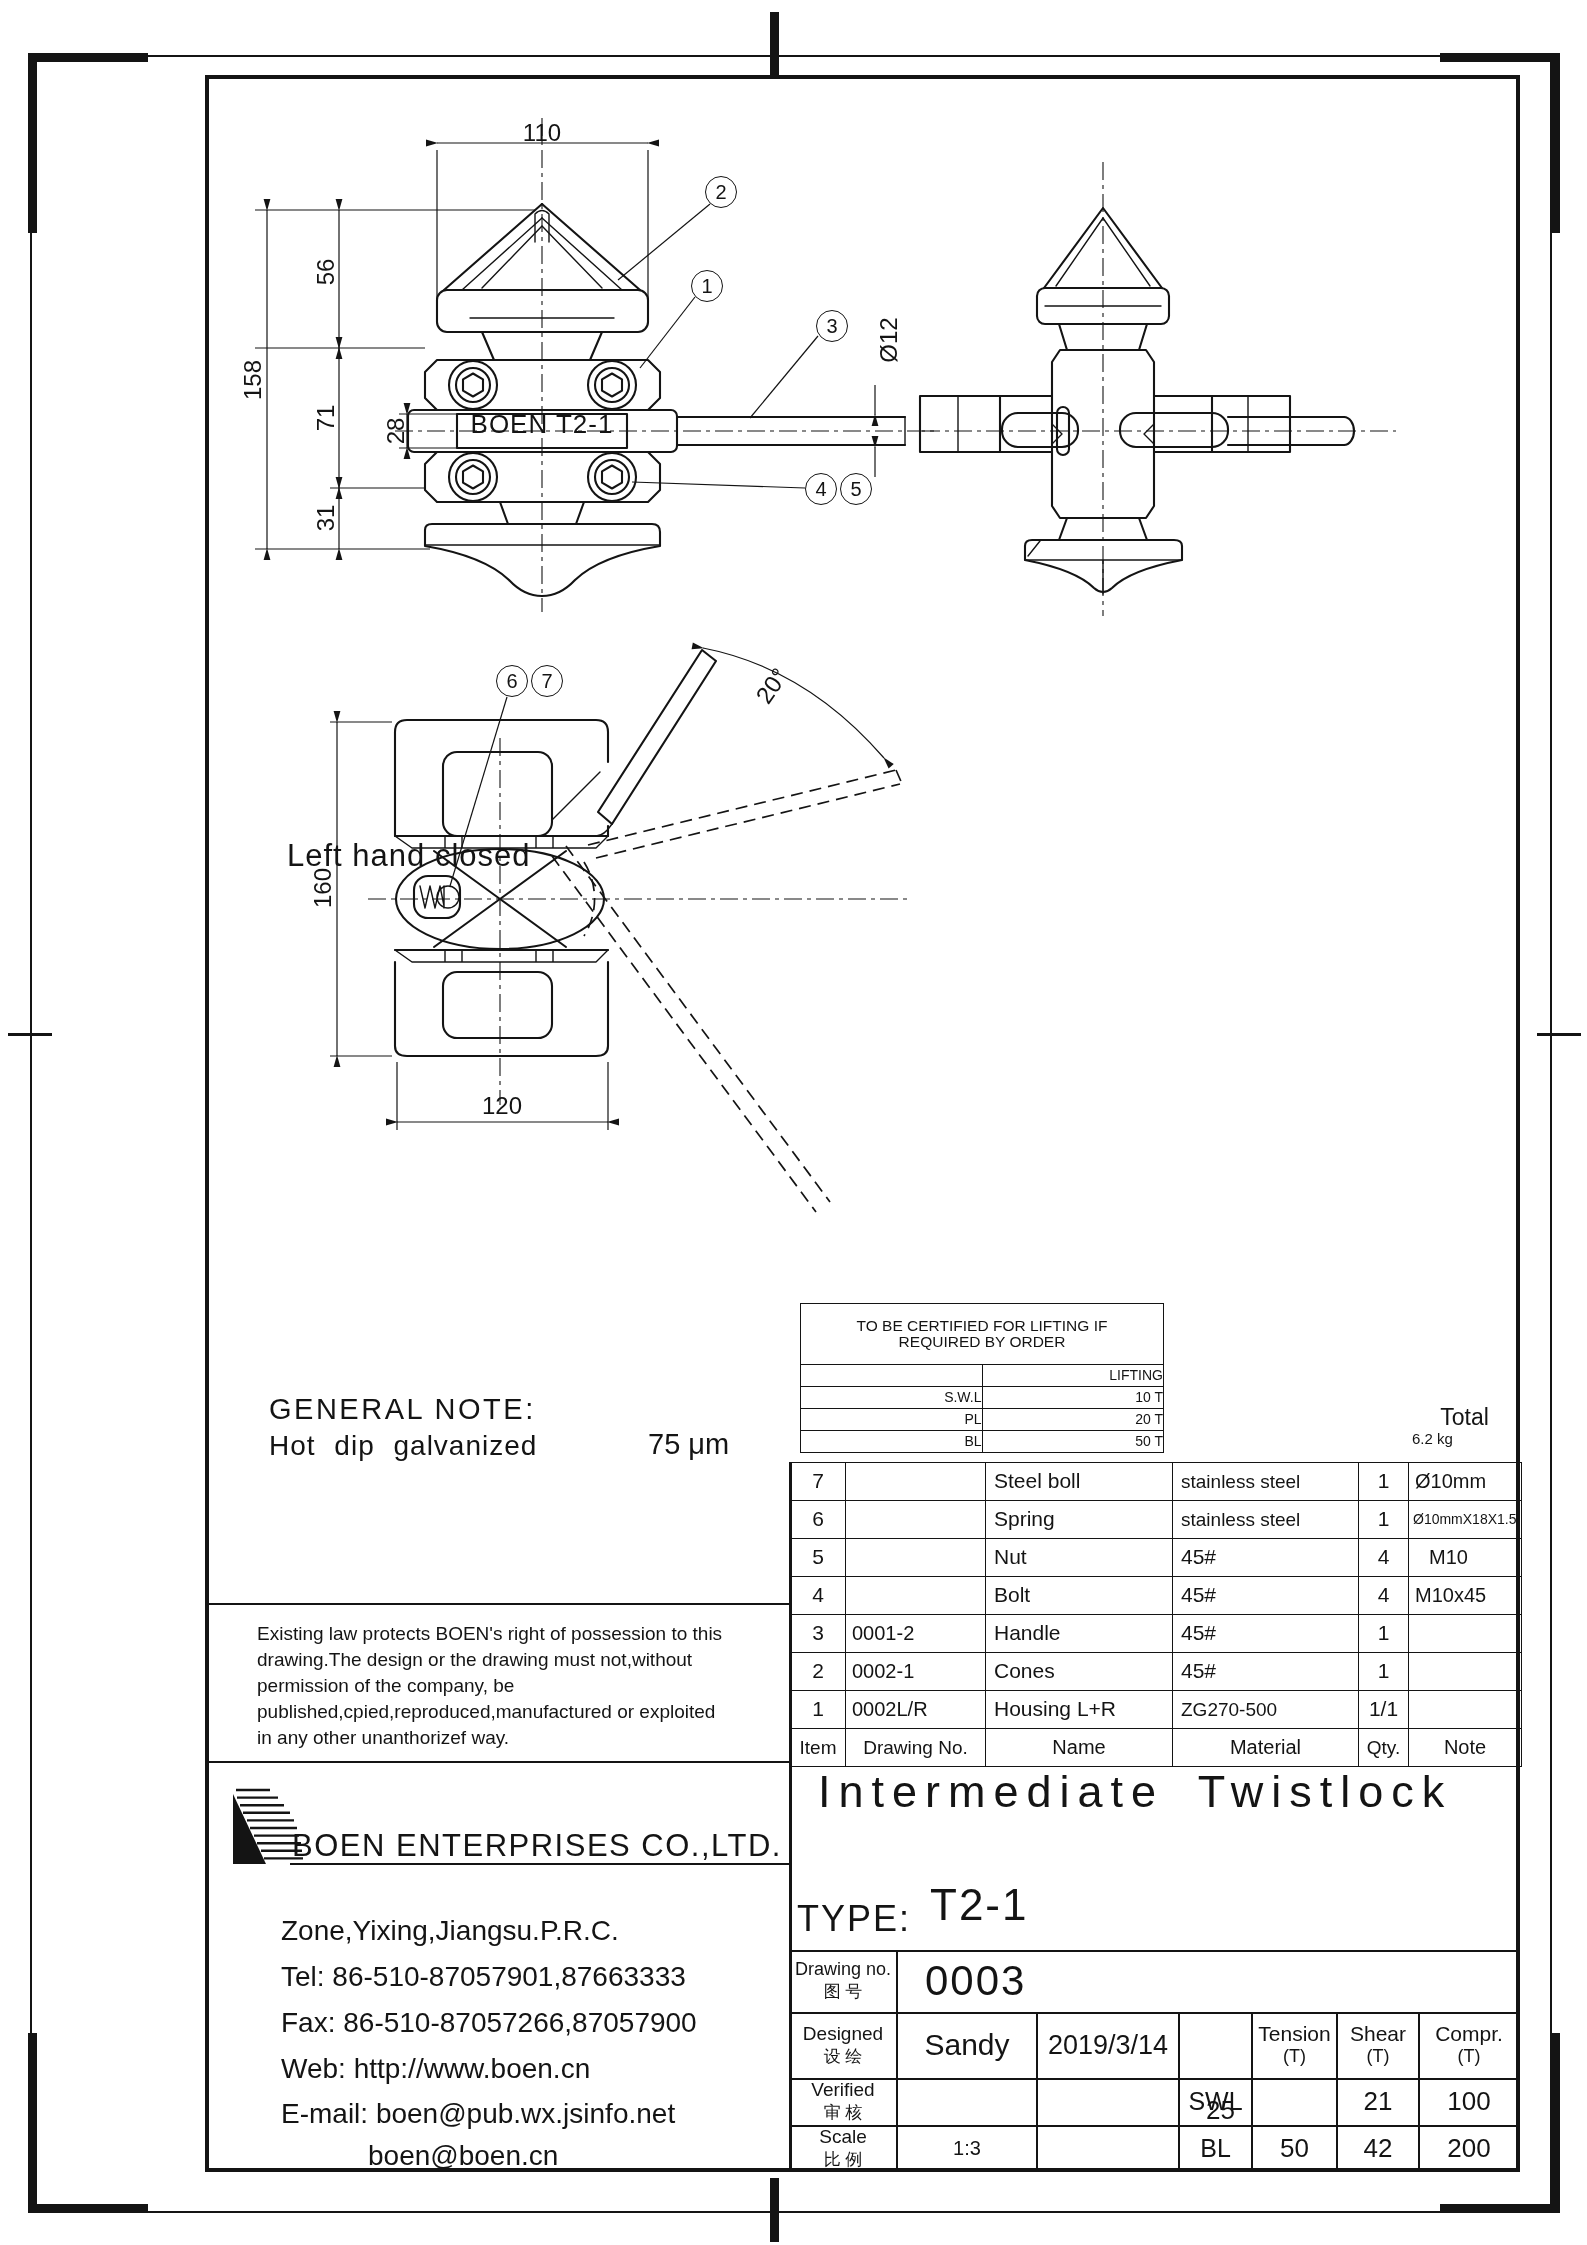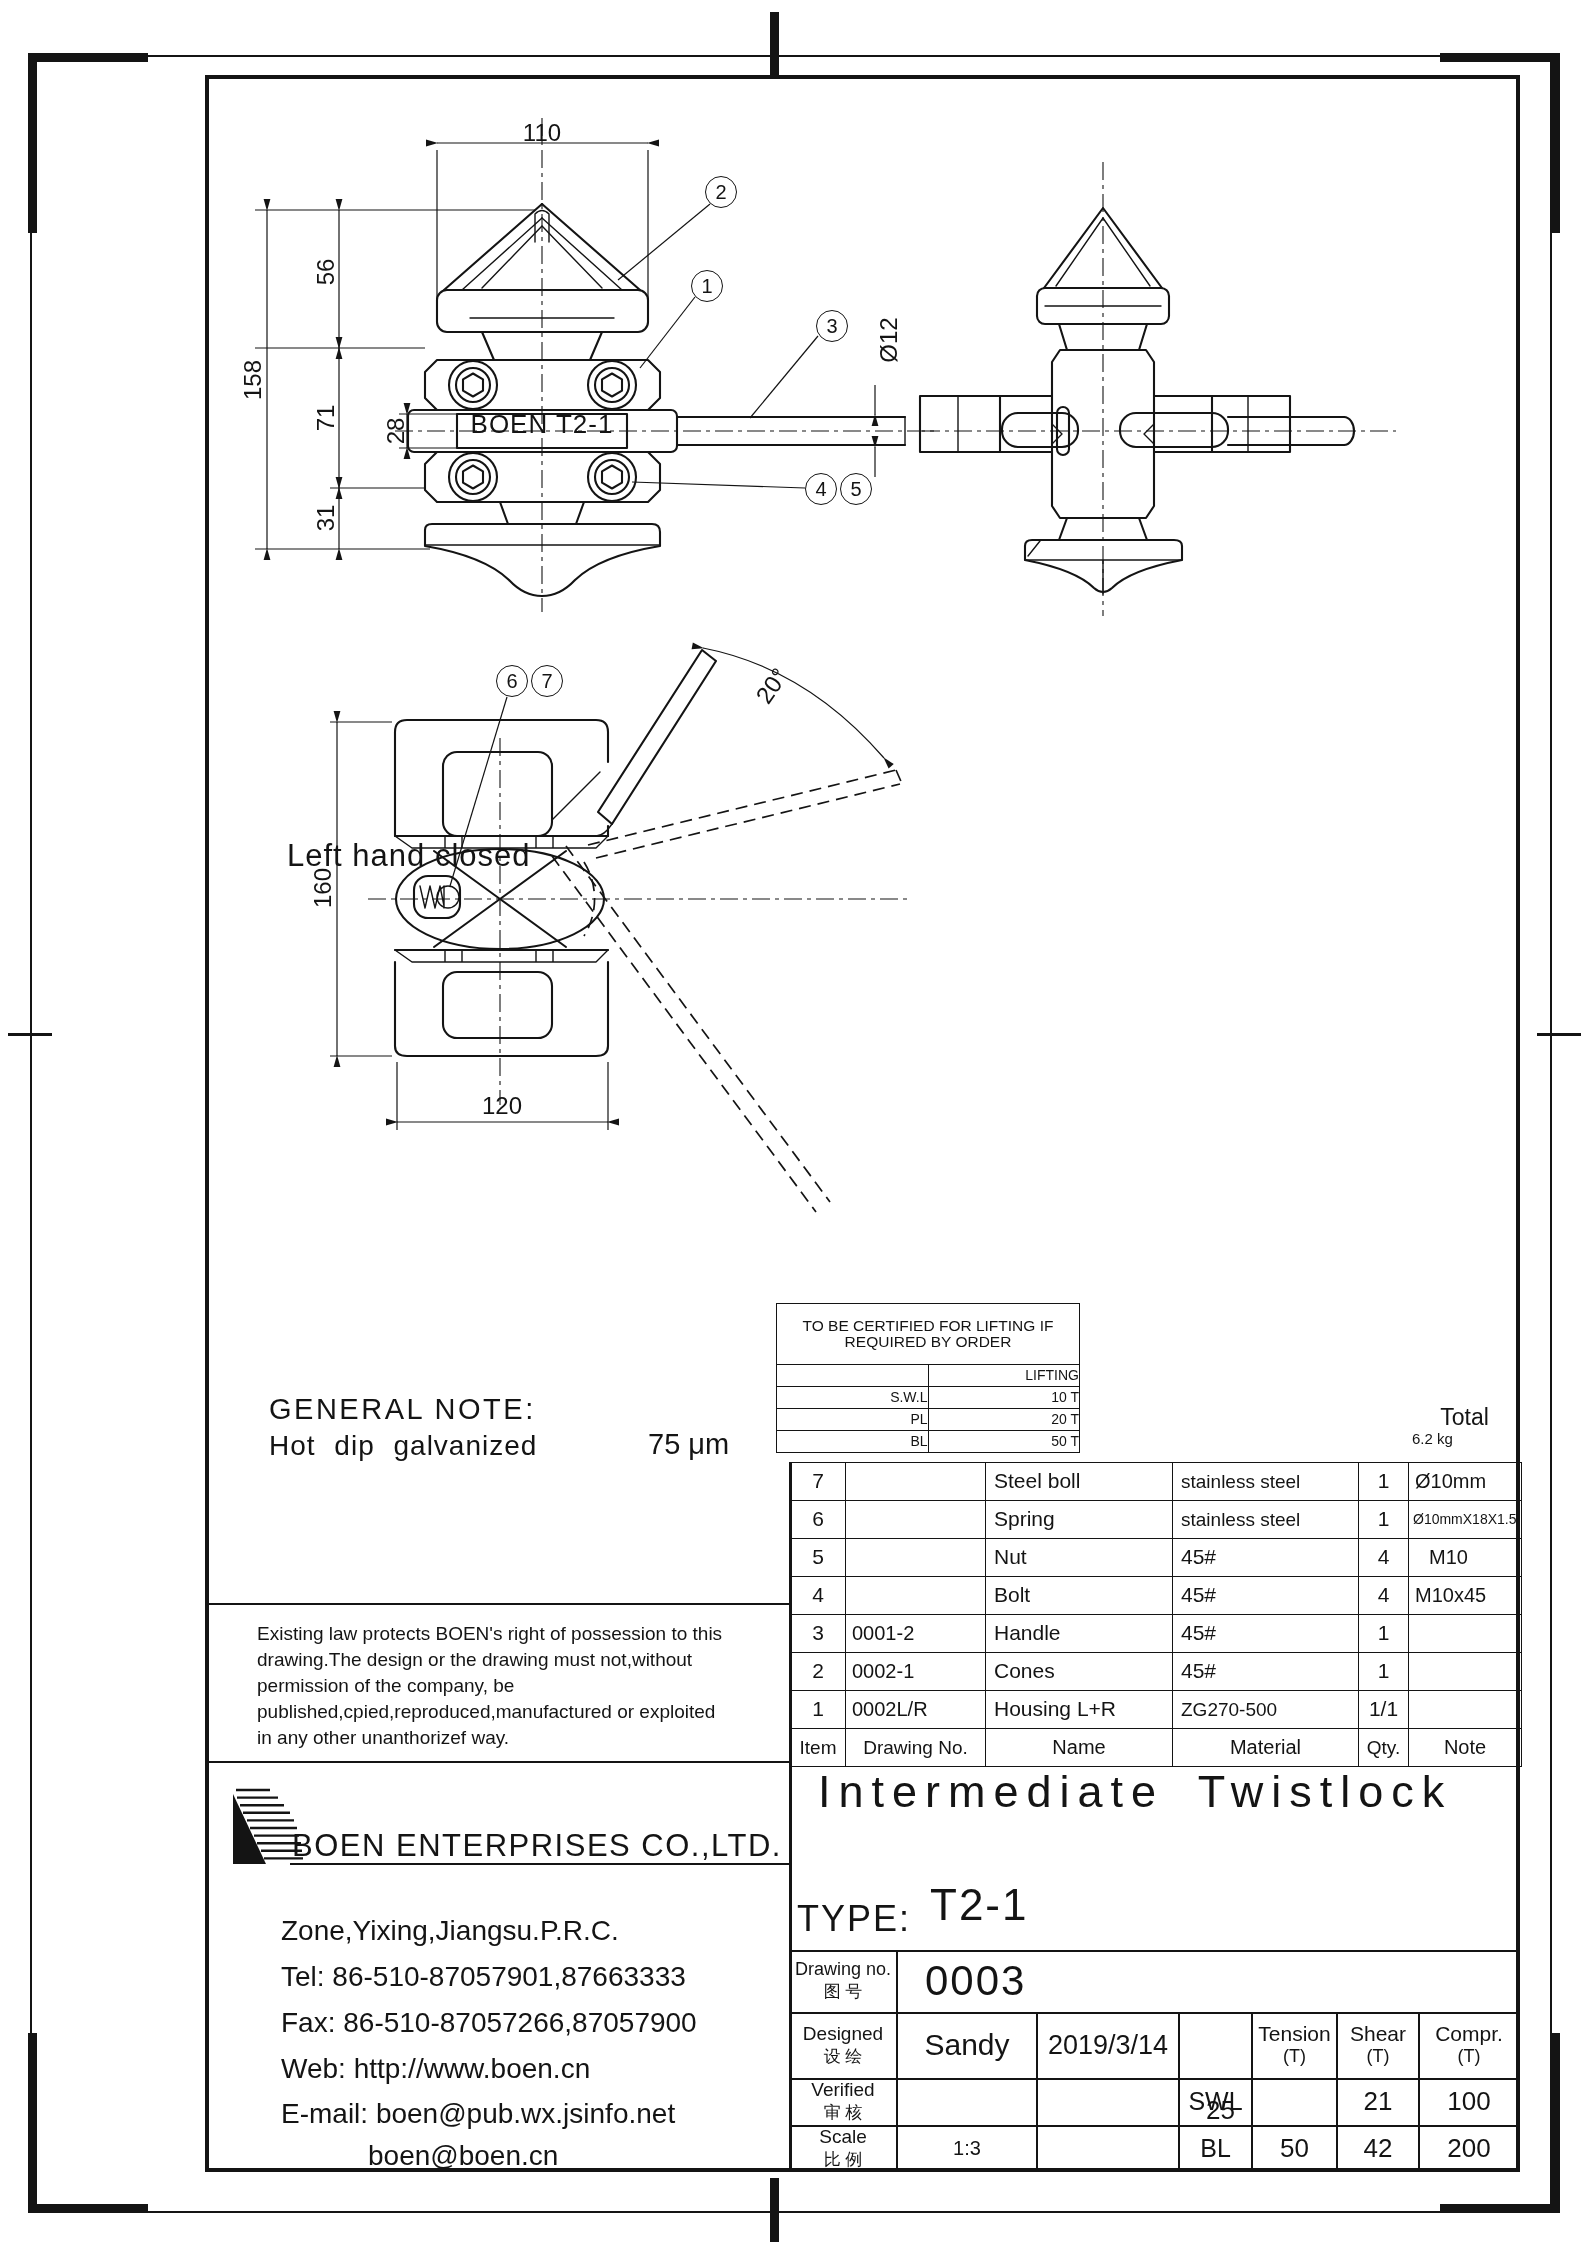--- a/index.html
+++ b/index.html
@@ -199,21 +199,21 @@
   <div class="balloon" style="left:805px;top:473px">4</div>
   <div class="balloon" style="left:840px;top:473px">5</div>
   <div class="balloon" style="left:496px;top:665px">6</div>
   <div class="balloon" style="left:531px;top:665px">7</div>
 
   <div class="t" style="left:287px;top:838px;font-size:31px;letter-spacing:1px">Left hand closed</div>
   <div class="t" style="left:269px;top:1393px;font-size:29px;letter-spacing:2.5px">GENERAL NOTE:</div>
   <div class="t" style="left:269px;top:1430px;font-size:28px;letter-spacing:1px;word-spacing:10px">Hot dip galvanized</div>
   <div class="t" style="left:648px;top:1428px;font-size:29px">75 μm</div>
 
-  <table class="dt lift" style="left:776px;top:1303px;width:304px">
+  <table class="dt lift" style="left:800px;top:1303px;width:364px">
     <tbody>
         <tr>
       <td class="lt-title" colspan="2">
         <div>TO BE CERTIFIED FOR LIFTING IF</div>
         <div>REQUIRED BY ORDER</div>
       </td>
     </tr>
     <tr>
       <td style="width:146px"></td>
       <td>LIFTING</td>

